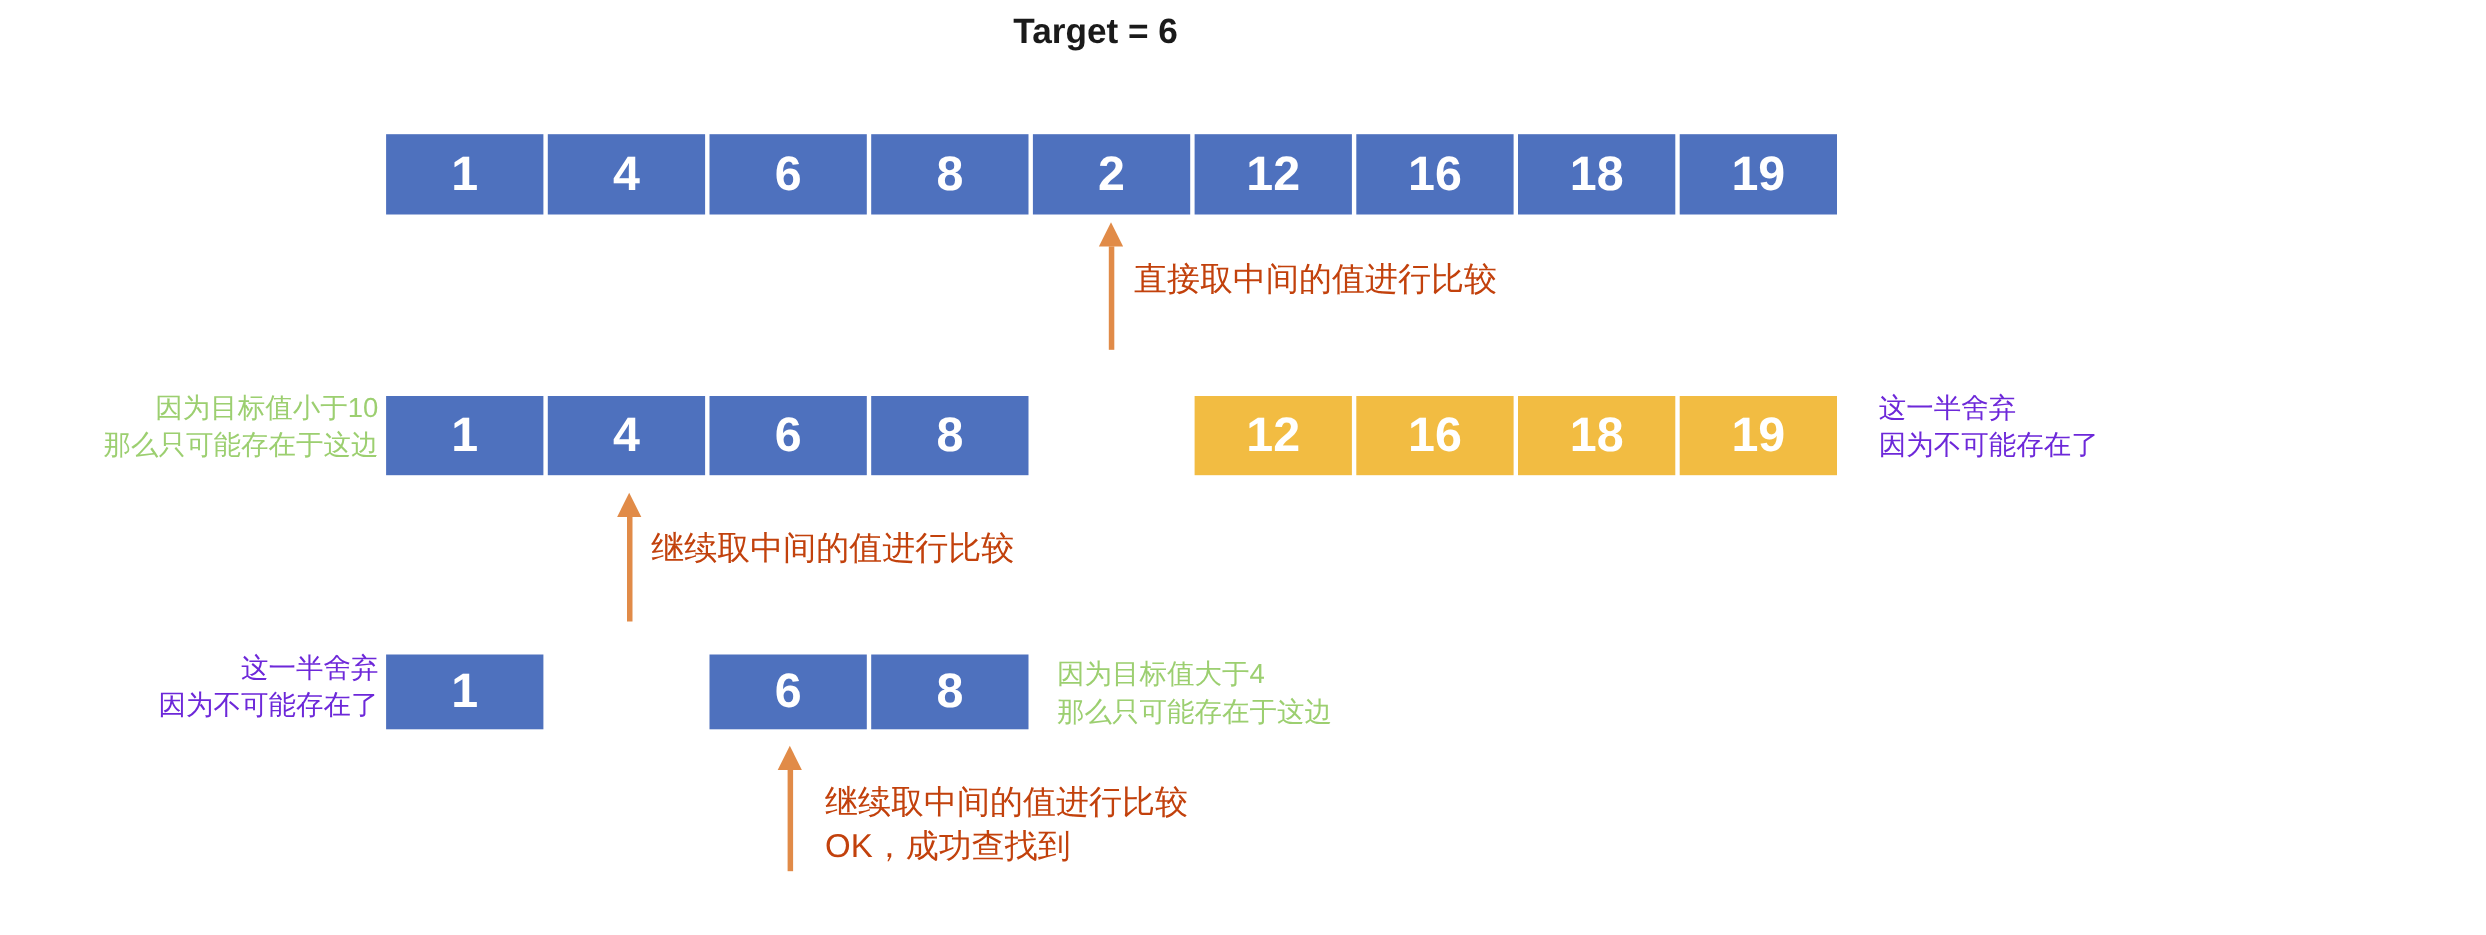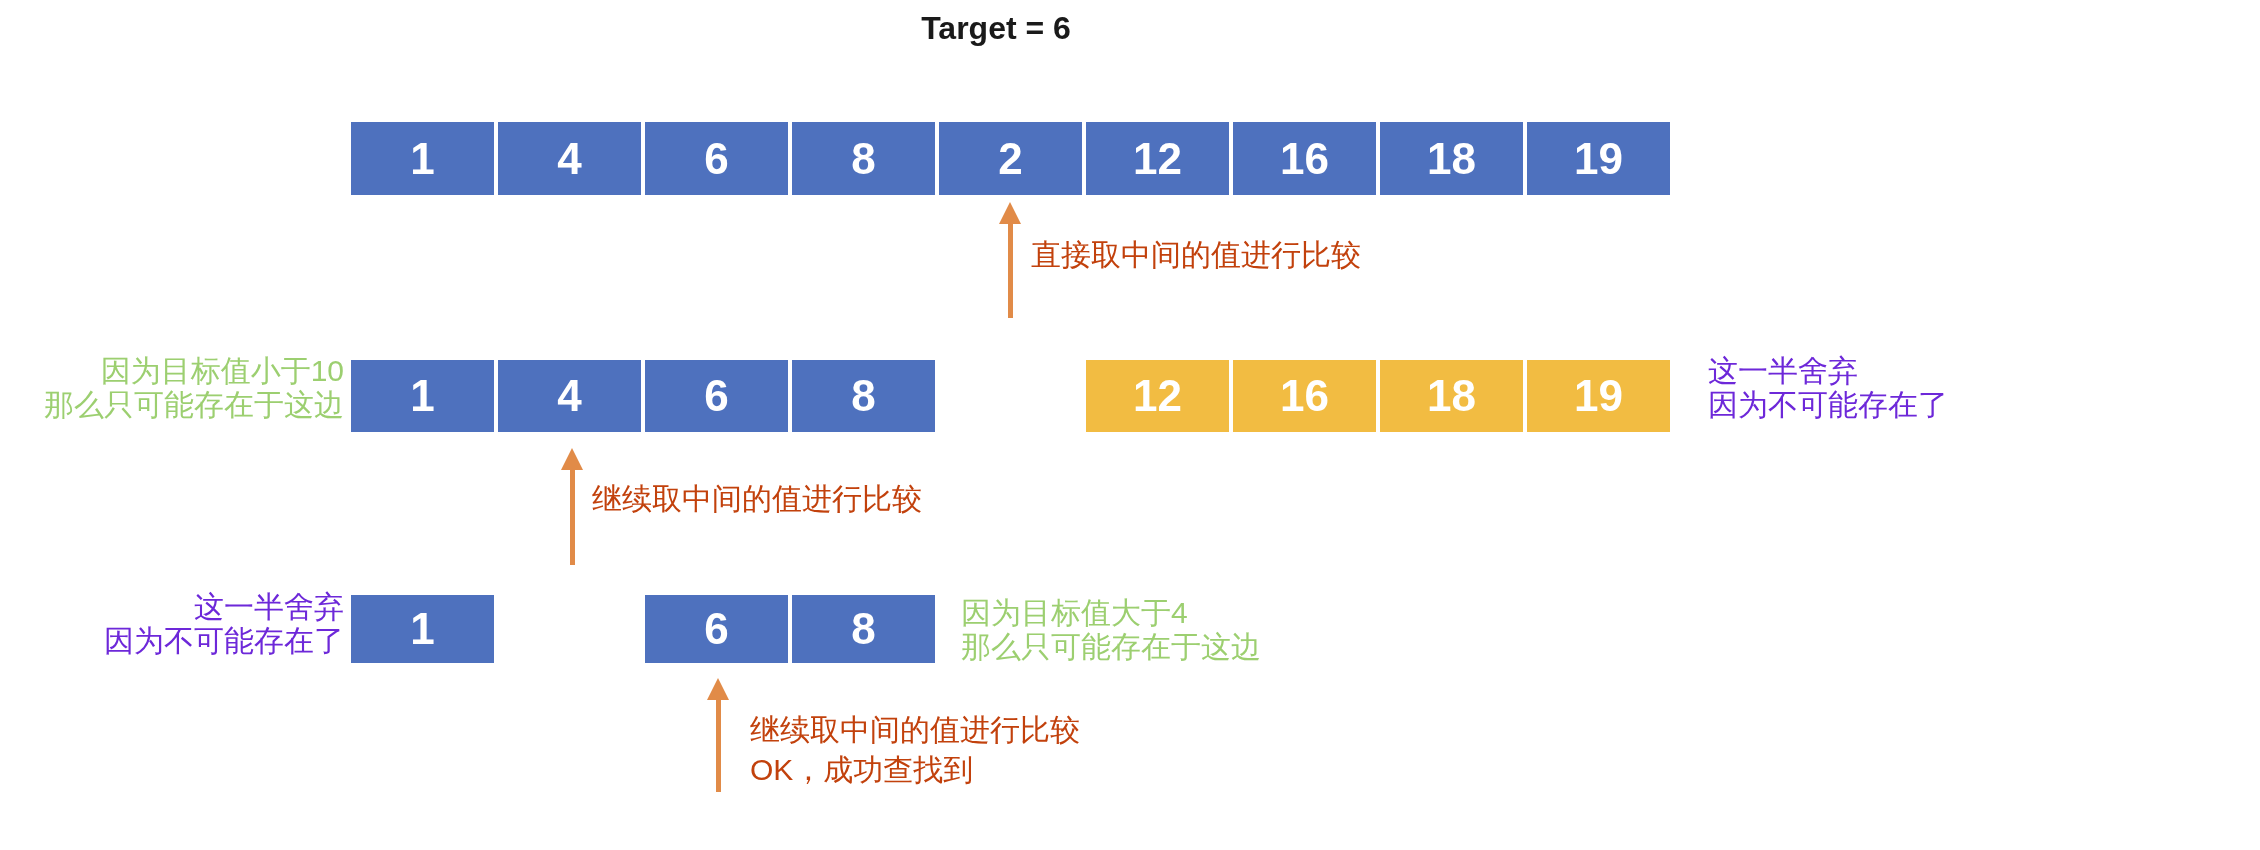--- a/index.html
+++ b/index.html
@@ -19,21 +19,21 @@
   .cell.blue{background:#4E71BE;}
   .cell.gold{background:#F2BC42;}
   .arrow{position:absolute;display:flex;flex-direction:column;align-items:center;width:22px;}
   .arrow .head{
     width:0;height:0;
     border-left:11px solid transparent;border-right:11px solid transparent;
     border-bottom:22px solid #E18B48;
   }
   .arrow .stem{width:5px;flex:1;background:#E18B48;}
   .note{position:absolute;font-size:30px;line-height:38px;color:#c2410c;white-space:nowrap;}
-  .side-label{position:absolute;font-size:30px;line-height:34px;white-space:nowrap;}
+  .side-label{position:absolute;font-size:25px;line-height:34px;white-space:nowrap;}
   .green{color:#9CCF70;}
   .red{color:#6d28d9;}
   .right-align{text-align:right;}
 </style>
 </head>
 <body>
 
 <div class="canvas">
 
   <div class="title">Target = 6</div>

